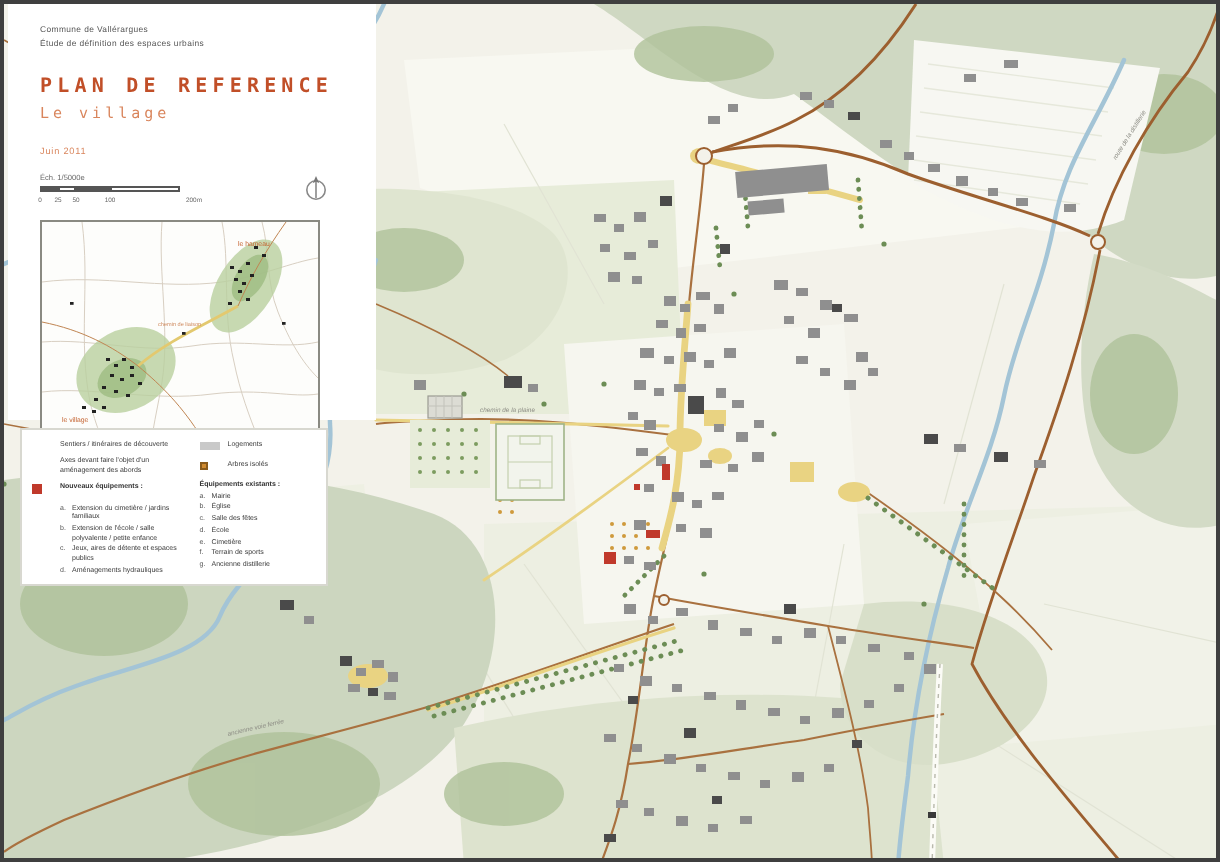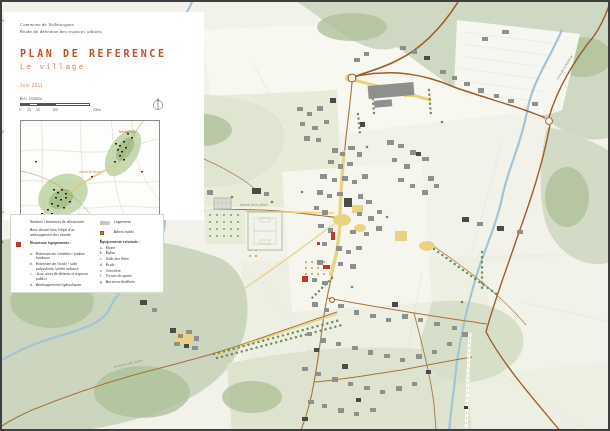--- a/index.html
+++ b/index.html
@@ -1,21 +1,21 @@
 <!DOCTYPE html>
 <html><head>
 <meta charset="utf-8">
 <style>
   html,body{margin:0;padding:0;background:#888;}
   .sheet{position:relative;width:610px;height:431px;background:#f3f2ea;border:2px solid #3f3f3f;box-sizing:border-box;overflow:hidden;font-family:"Liberation Sans",sans-serif;}
   svg{display:block;}
   .map-svg{position:absolute;left:0;top:0;}
 
   
-  .panel{position:absolute;left:2px;top:10px;width:200px;height:208px;background:#ffffff;box-sizing:border-box;padding:10px 6px 0 16px;}
+  .panel{position:absolute;left:2px;top:0;width:184px;height:208px;background:#ffffff;box-sizing:border-box;padding:10px 6px 0 16px;}
   .hdr{font-size:4.2px;line-height:1.6;color:#555;letter-spacing:.2px;}
   .title{margin-top:13px;font-family:"DejaVu Sans Mono",monospace;font-size:10px;font-weight:bold;letter-spacing:2.6px;color:#c14f28;}
   .subtitle{margin-top:3px;font-family:"DejaVu Sans Mono",monospace;font-size:7.5px;letter-spacing:2px;color:#d9855c;}
   .date{margin-top:12px;font-size:4.6px;color:#d9855c;letter-spacing:.4px;}
   .scale-wrap{position:relative;margin-top:9px;height:16px;}
   .scale-label{font-size:3.8px;color:#666;margin-bottom:2px;}
   .scale-bar{position:relative;width:70px;height:2.5px;margin-top:2px;}
   .seg{position:absolute;top:0;height:2.5px;box-sizing:border-box;border:0.5px solid #555;}
   .seg.f{background:#555;}
   .seg.e{background:#fff;}

